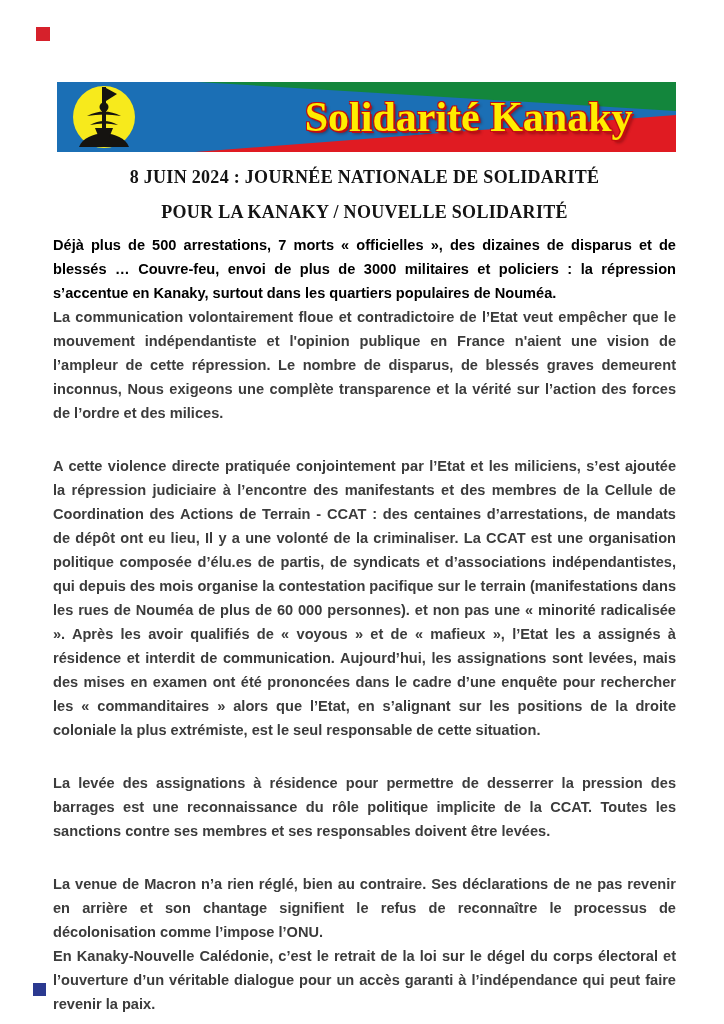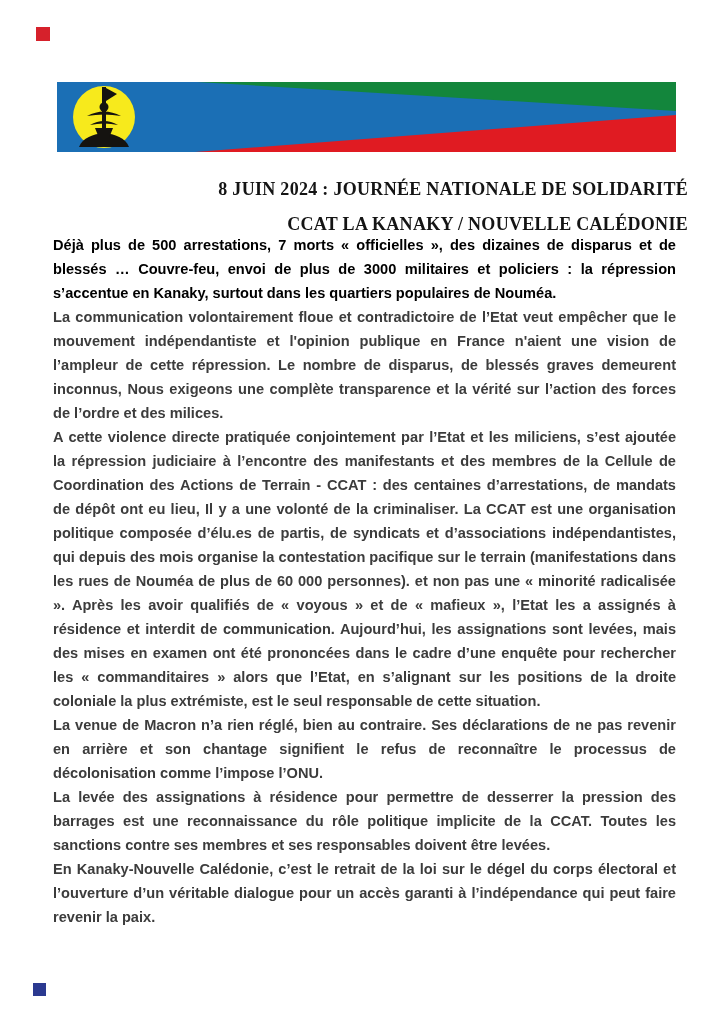--- a/index.html
+++ b/index.html
@@ -31,41 +31,41 @@
     text-shadow:
       -1px -1px 0 #C00D12, 1px -1px 0 #C00D12,
       -1px  1px 0 #C00D12, 2px  2px 0 #C00D12,
        3px  3px 3px rgba(60,0,0,.45);
     white-space:nowrap;
   }
 
   
   h1.doc-title{
     position:absolute;left:53px;top:160px;width:623px;
-    margin:12px;text-align:right;
+    margin:0;text-align:center;
     font-family:"Liberation Serif", serif;
     font-weight:bold;
     font-size:18px;
     line-height:35px;
     letter-spacing:.3px;
     color:#141414;
   }
   h1.doc-title .t-line{display:block;}
 
   
   article.body-text{
     position:absolute;left:53px;top:233px;width:623px;
     font-size:14.6px;
     line-height:24px;
     color:#3C3C3C;
     text-align:justify;
   }
   article.body-text p{margin:0;font-weight:bold;}
   article.body-text p.lead{font-weight:bold;color:#000000;}
-  article.body-text p.gap-before{}
+  article.body-text p.gap-before{margin-top:29px;}
 </style>
 </head>
 <body>
 
 <div class="page">
 
   <div class="marker marker-top"></div>
 
   <header class="banner">
     <svg width="619" height="70" viewBox="0 0 619 70" aria-hidden="true">
@@ -76,31 +76,32 @@
       <g fill="#151310">
         <path d="M22,65 C29,47 65,47 72,65 Z"></path>
         <rect x="45" y="5" width="4" height="55"></rect>
         <path d="M49,6 L60,12 L49,19 Z"></path>
         <circle cx="47" cy="25" r="4.5"></circle>
         <path d="M30,34 Q47,25 64,34 Q47,31 30,34 Z"></path>
         <path d="M33,43 Q47,35 61,43 Q47,40 33,43 Z"></path>
         <path d="M38,46 L56,46 L52,56 L42,56 Z"></path>
       </g>
     </svg>
+    <div class="banner-title">Solidarité Kanaky</div>
   </header>
 
   <h1 class="doc-title">
     <span class="t-line">8 JUIN 2024 : JOURNÉE NATIONALE DE SOLIDARITÉ</span>
-    <span class="t-line">CCAT LA KANAKY / NOUVELLE CALÉDONIE</span>
+    <span class="t-line">POUR LA KANAKY / NOUVELLE SOLIDARITÉ</span>
   </h1>
 
   <article class="body-text">
     <p class="lead">Déjà plus de 500 arrestations, 7 morts « officielles », des dizaines de disparus et de blessés … Couvre-feu, envoi de plus de 3000 militaires et policiers : la répression s’accentue en Kanaky, surtout dans les quartiers populaires de Nouméa.</p>
     <p>La communication volontairement floue et contradictoire de l’Etat veut empêcher que le mouvement indépendantiste et l'opinion publique en France n'aient une vision de l’ampleur de cette répression. Le nombre de disparus, de blessés graves demeurent inconnus, Nous exigeons une complète transparence et la vérité sur l’action des forces de l’ordre et des milices.</p>
     <p class="gap-before">A cette violence directe pratiquée conjointement par l’Etat et les miliciens, s’est ajoutée la répression judiciaire à l’encontre des manifestants et des membres de la Cellule de Coordination des Actions de Terrain - CCAT : des centaines d’arrestations, de mandats de dépôt ont eu lieu, Il y a une volonté de la criminaliser. La CCAT est une organisation politique composée d’élu.es de partis, de syndicats et d’associations indépendantistes, qui depuis des mois organise la contestation pacifique sur le terrain (manifestations dans les rues de Nouméa de plus de 60 000 personnes). et non pas une « minorité radicalisée ». Après les avoir qualifiés de « voyous » et de « mafieux », l’Etat les a assignés à résidence et interdit de communication. Aujourd’hui, les assignations sont levées, mais des mises en examen ont été prononcées dans le cadre d’une enquête pour rechercher les « commanditaires » alors que l’Etat, en s’alignant sur les positions de la droite coloniale la plus extrémiste, est le seul responsable de cette situation.</p>
+    <p class="gap-before">La levée des assignations à résidence pour permettre de desserrer la pression des barrages est une reconnaissance du rôle politique implicite de la CCAT. Toutes les sanctions contre ses membres et ses responsables doivent être levées.</p>
     <p class="gap-before">La venue de Macron n’a rien réglé, bien au contraire. Ses déclarations de ne pas revenir en arrière et son chantage signifient le refus de reconnaître le processus de décolonisation comme l’impose l’ONU.</p>
-    <p class="gap-before">La levée des assignations à résidence pour permettre de desserrer la pression des barrages est une reconnaissance du rôle politique implicite de la CCAT. Toutes les sanctions contre ses membres et ses responsables doivent être levées.</p>
     <p>En Kanaky-Nouvelle Calédonie, c’est le retrait de la loi sur le dégel du corps électoral et l’ouverture d’un véritable dialogue pour un accès garanti à l’indépendance qui peut faire revenir la paix.</p>
   </article>
 
   <div class="marker marker-bottom"></div>
 
 </div>
 
 </body></html>

